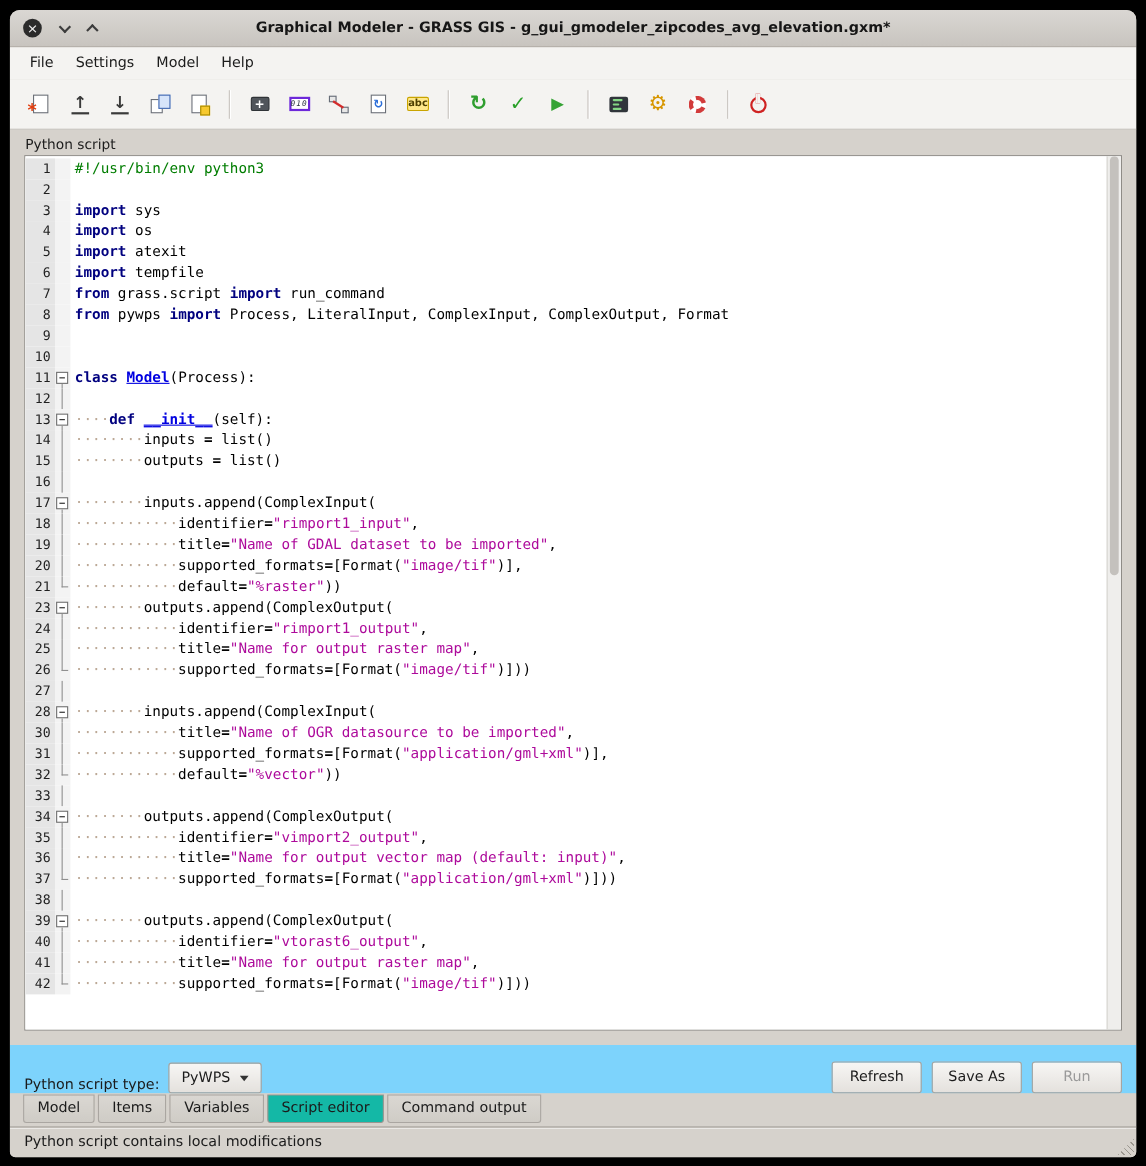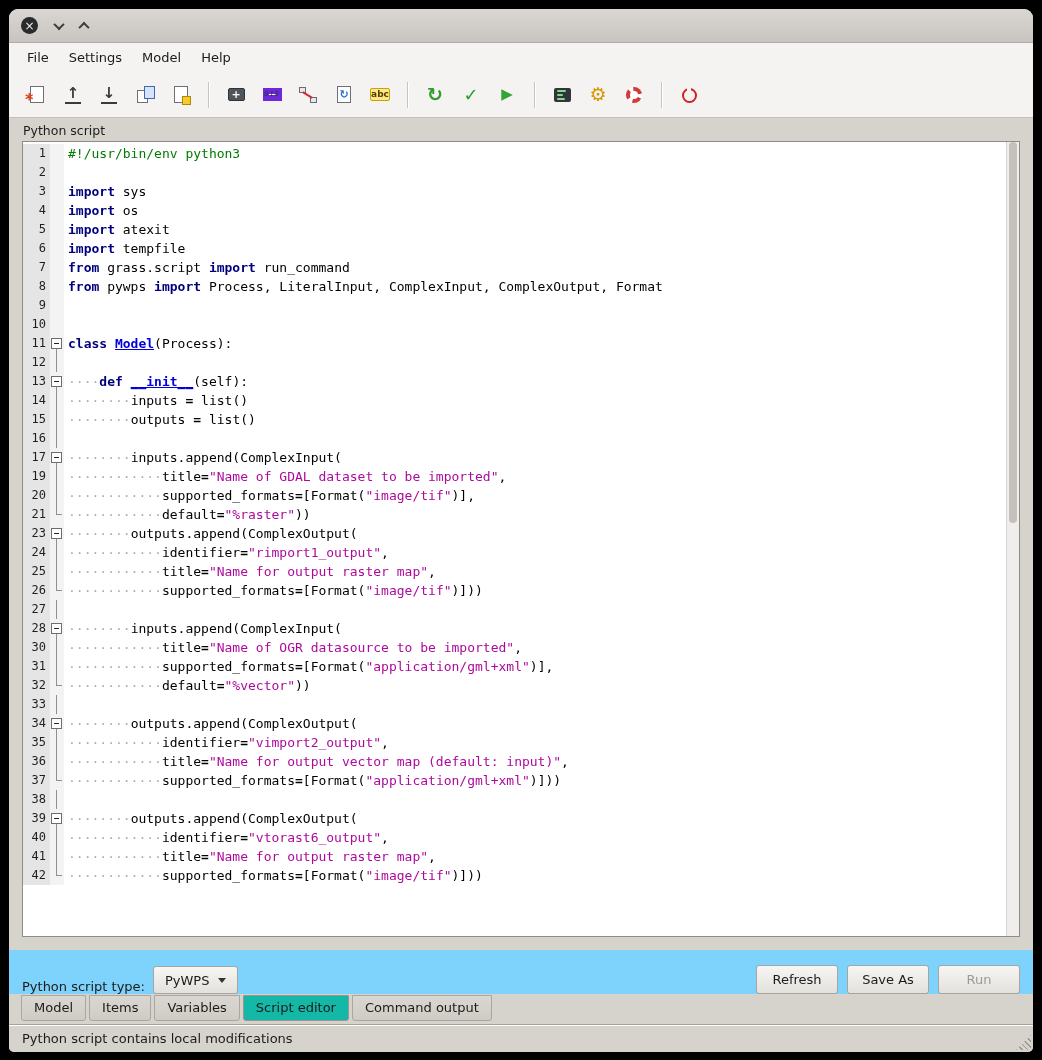--- a/index.html
+++ b/index.html
@@ -43,21 +43,21 @@
   .i-new-model .glyph { position:absolute; left:-6px; bottom:-6px; color:#e23d0e; font-size:16px; font-weight:bold; }
   .i-load-model, .i-save-model { flex-direction:column; width:16px; border-bottom:2px solid #3a3a3a; padding-bottom:1px; }
   .i-load-model .glyph, .i-save-model .glyph { font-size:15px; font-weight:bold; color:#3a3a3a; }
   .i-export-image { width:19px; height:18px; }
   .i-export-image .p1 { left:1px; bottom:1px; width:11px; height:13px; background:#fff;    border:1px solid #6b6f77; }
   .i-export-image .p2 { right:0; top:0;      width:11px; height:13px; background:#d6e4fa; border:1px solid #3f66b0; }
   .i-export-python { width:14px; height:17px; background:#fff; border:1px solid #6b6f77; }
   .i-export-python .badge { right:-4px; bottom:-3px; width:9px; height:9px; background:#f7c92e; border:1px solid #a98b00; }
   .i-add-command { width:17px; height:13px; background:#50555b; border:1px solid #2f3337; border-radius:2px; }
   .i-add-command .glyph { color:#fff; font-size:11px; font-weight:bold; }
-  .i-add-data { width:19px; height:13px; background:#fff; border:6px solid #6d28d9;font-style:italic; }
+  .i-add-data { width:19px; height:13px; background:#fff; border:2px solid #6d28d9;font-style:italic; }
   .i-add-data .glyph { font-family:"DejaVu Sans Mono",monospace; font-size:7px; color:#2d3642; letter-spacing:1px; }
   .i-add-relation { width:18px; height:16px; }
   .i-add-relation .b1 { left:0; top:0; width:7px; height:6px; background:#e8e8e8; border:1px solid #666c77; }
   .i-add-relation .b2 { right:0; bottom:0; width:7px; height:6px; background:#e8e8e8; border:1px solid #666c77; }
   .i-add-relation .arr { left:3px; top:7px; width:11px; height:2px; background:#d32c2c; transform:rotate(32deg); }
   .i-add-loop { width:14px; height:17px; background:#fff; border:1px solid #6b6f77; }
   .i-add-loop .glyph { color:#2a6dd9; font-size:11px; font-weight:bold; }
   .i-add-comment { width:20px; height:13px; background:#ffe88a; border:1px solid #c9a400; border-radius:2px; }
   .i-add-comment .glyph { font-size:9px; font-weight:bold; color:#4d3f00; }
   .i-redraw .glyph   { color:#2f9e2f; font-size:19px; font-weight:bold; }
@@ -131,20 +131,21 @@
     <div class="titlebar">
       <div class="win-controls">
         <span class="wbtn close"></span>
         <span class="wbtn">
             <span class="chev down"></span>
           </span>
         <span class="wbtn">
             <span class="chev up"></span>
           </span>
       </div>
+      <div class="title">Graphical Modeler - GRASS GIS - g_gui_gmodeler_zipcodes_avg_elevation.gxm*</div>
       <div class="title-spacer"></div>
     </div>
 
     <div class="menubar" id="menubar">
         <div class="menu-item">File</div>
         <div class="menu-item">Settings</div>
         <div class="menu-item">Model</div>
         <div class="menu-item">Help</div>
       </div>
 
@@ -333,20 +334,25 @@
               <span class="ln">16</span>
               <span class="fold fm-line"></span>
               <span class="code"></span>
             </div>
             <div class="line">
               <span class="ln">17</span>
               <span class="fold fm-box">
                 <span class="fbox"></span>
               </span>
               <span class="code"><span class="sc-w">········</span><span class="sc-p">inputs.append(ComplexInput(</span></span>
+            </div>
+            <div class="line">
+              <span class="ln">18</span>
+              <span class="fold fm-line"></span>
+              <span class="code"><span class="sc-w">············</span><span class="sc-p">identifier</span><span class="sc-o">=</span><span class="sc-s">"rimport1_input"</span><span class="sc-p">,</span></span>
             </div>
             <div class="line">
               <span class="ln">19</span>
               <span class="fold fm-line"></span>
               <span class="code"><span class="sc-w">············</span><span class="sc-p">title</span><span class="sc-o">=</span><span class="sc-s">"Name of GDAL dataset to be imported"</span><span class="sc-p">,</span></span>
             </div>
             <div class="line">
               <span class="ln">20</span>
               <span class="fold fm-line"></span>
               <span class="code"><span class="sc-w">············</span><span class="sc-p">supported_formats</span><span class="sc-o">=</span><span class="sc-p">[Format(</span><span class="sc-s">"image/tif"</span><span class="sc-p">)],</span></span>

